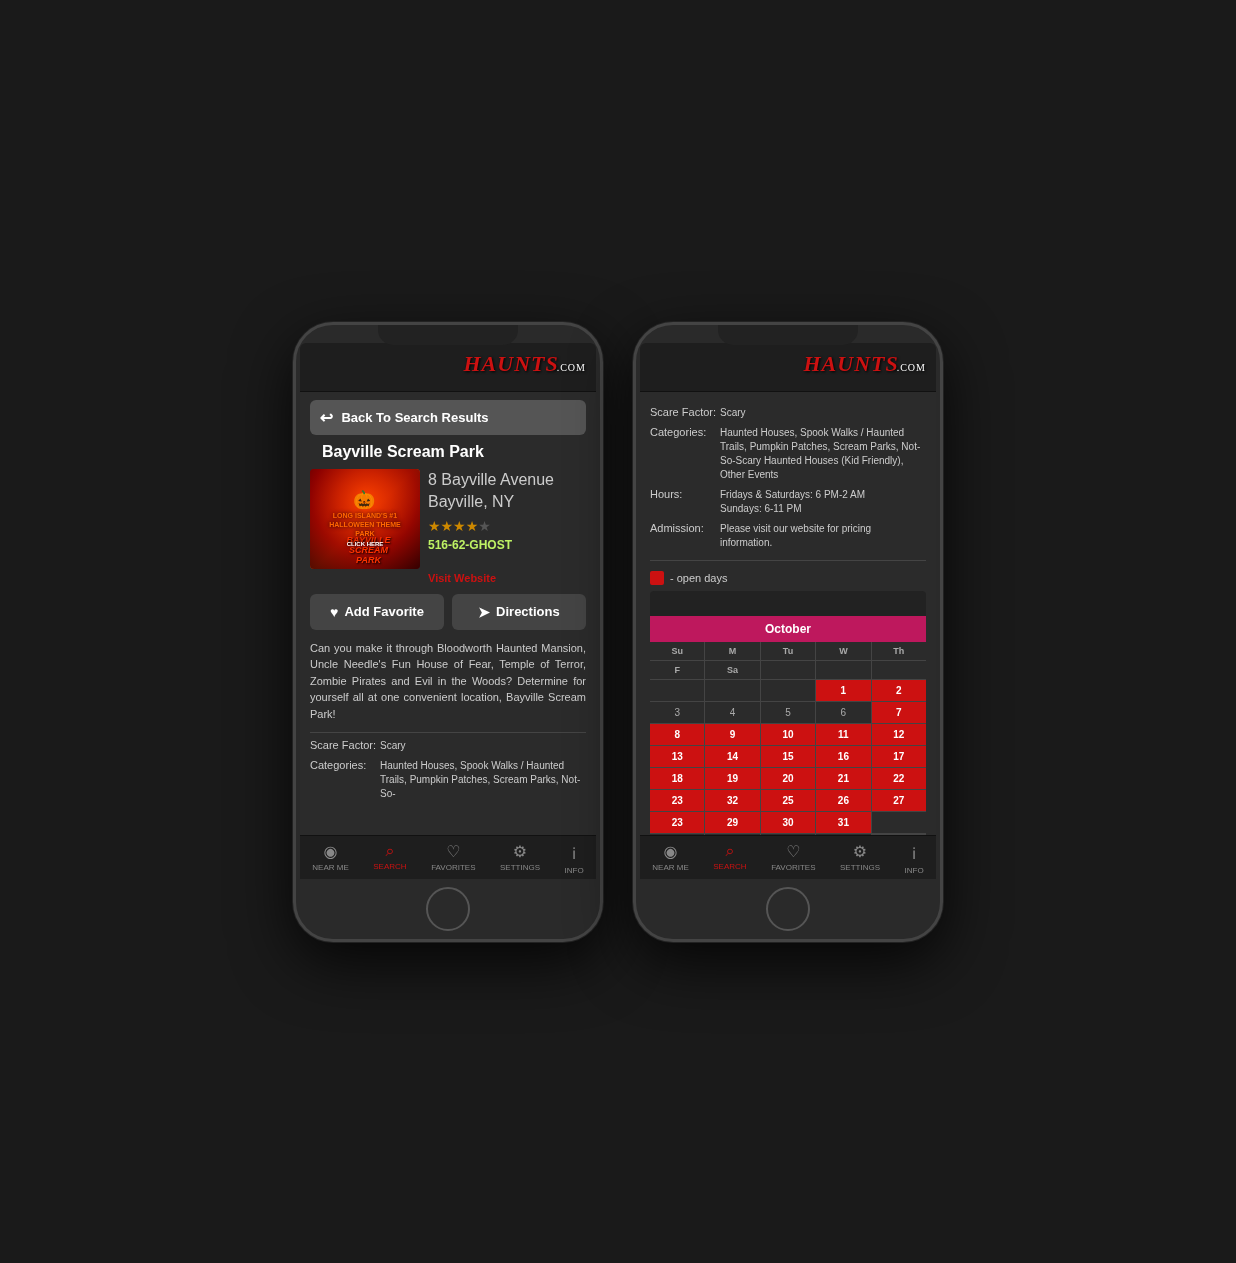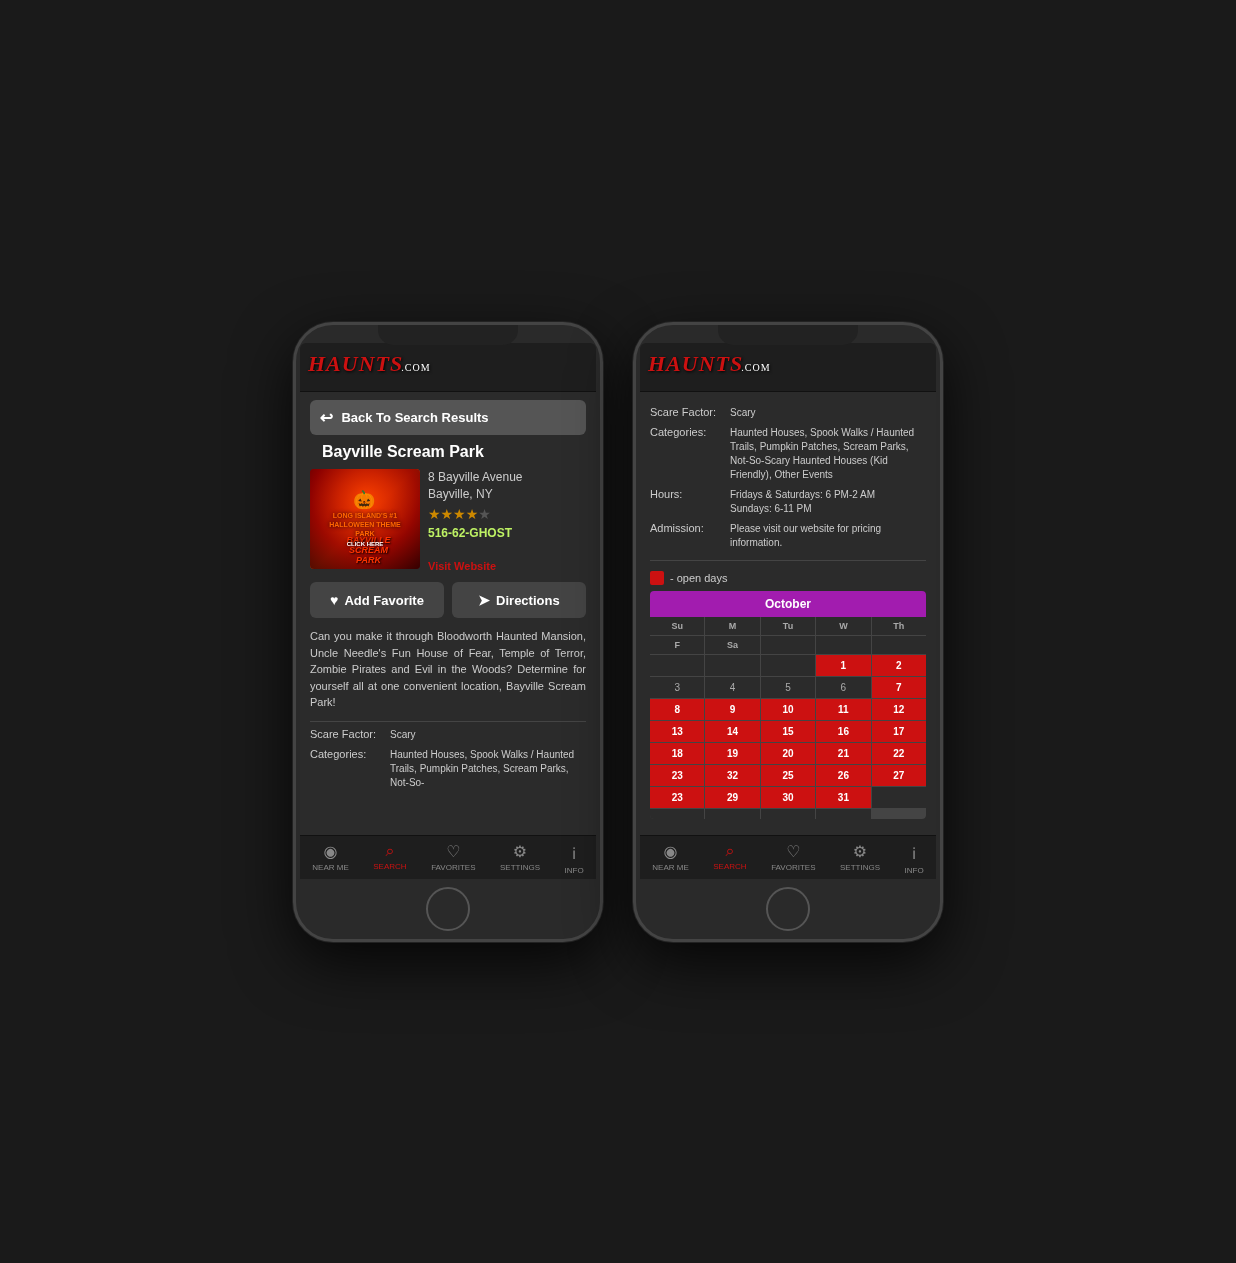--- a/index.html
+++ b/index.html
@@ -61,21 +61,21 @@
       overflow-y: auto;
       overflow-x: hidden;
       scrollbar-width: none;
     }
     .app-screen::-webkit-scrollbar { display: none; }
 
     
     .app-header {
       background: #1e1e1e;
       padding: 8px 10px 6px;
-      text-align: left;
+      text-align: right;
       border-bottom: 1px solid #111;
     }
     .haunts-logo {
       display: inline-block;
       font-size: 22px;
       font-weight: 900;
       font-style: italic;
       color: #cc1111;
       letter-spacing: 1px;
       text-shadow: 1px 1px 3px #000;
@@ -149,21 +149,21 @@
       color: #ff3300;
       font-size: 9px;
       font-weight: 900;
       font-style: italic;
       text-shadow: 1px 1px 2px #000;
     }
 
     .venue-details { flex: 1; }
     .venue-address {
       color: #ccc;
-      font-size: 12px;
+      font-size: 16px;
       line-height: 1.4;
       margin-bottom: 4px;
     }
     .stars {
       color: #cc8800;
       font-size: 14px;
       margin-bottom: 4px;
     }
     .star-empty { color: #555; }
     .venue-phone {
@@ -213,21 +213,21 @@
     .divider {
       border: none;
       border-top: 1px solid #444;
       margin: 6px 10px;
     }
 
     
     .info-row {
       display: flex;
       margin: 6px 10px;
-      gap: 10px;
+      gap: 0;
     }
     .info-label {
       color: #ccc;
       font-size: 11px;
       min-width: 70px;
       font-weight: normal;
     }
     .info-value {
       color: #ccc;
       font-size: 10px;
@@ -270,26 +270,27 @@
       height: 14px;
       background: #cc1111;
       border-radius: 2px;
     }
     .calendar {
       background: #222;
       border-radius: 4px;
       overflow: hidden;
     }
     .cal-header {
-      background: #a21caf;
+      background: #be185d;
       color: #fff;
       text-align: center;
       font-size: 12px;
       font-weight: bold;
       padding: 6px;
+      margin-top: 25px;
     }
     .cal-grid {
       display: grid;
       grid-template-columns: repeat(5, 1fr);
       gap: 1px;
       background: #444;
     }
     .cal-day-header {
       background: #2b2b2b;
       color: #aaa;

